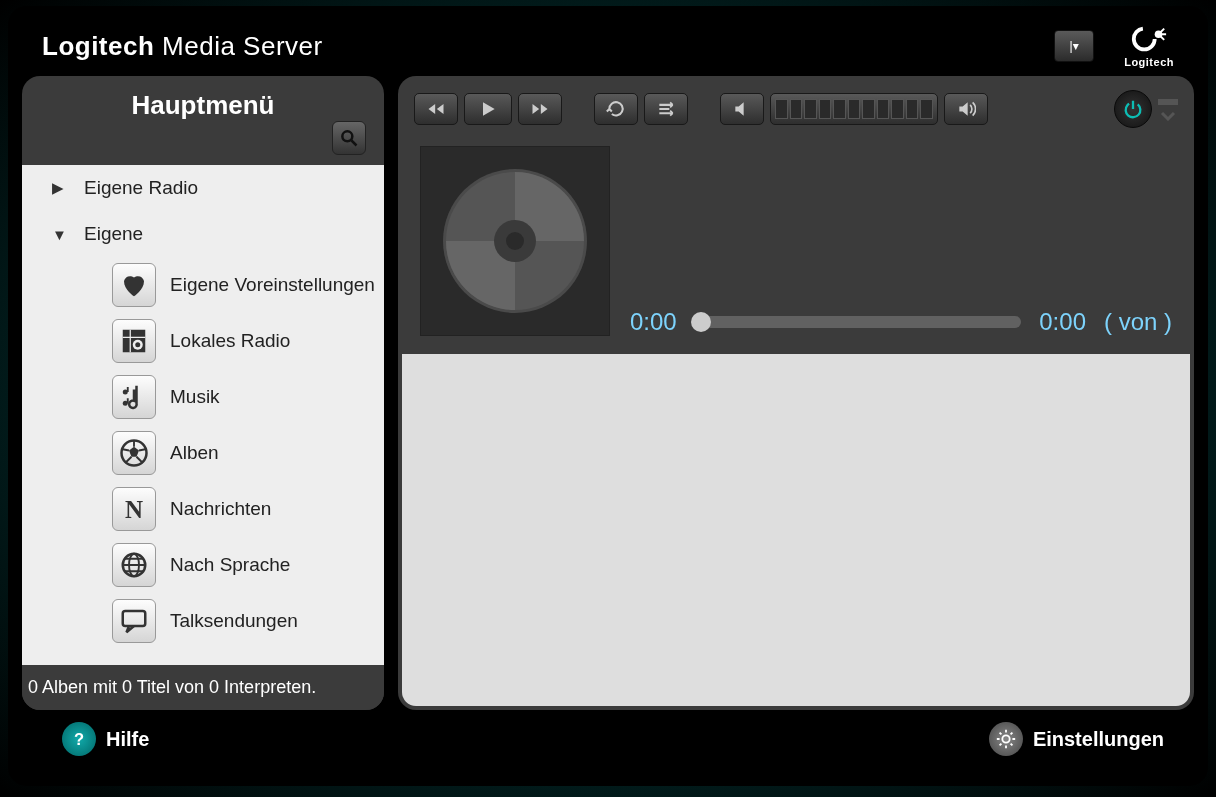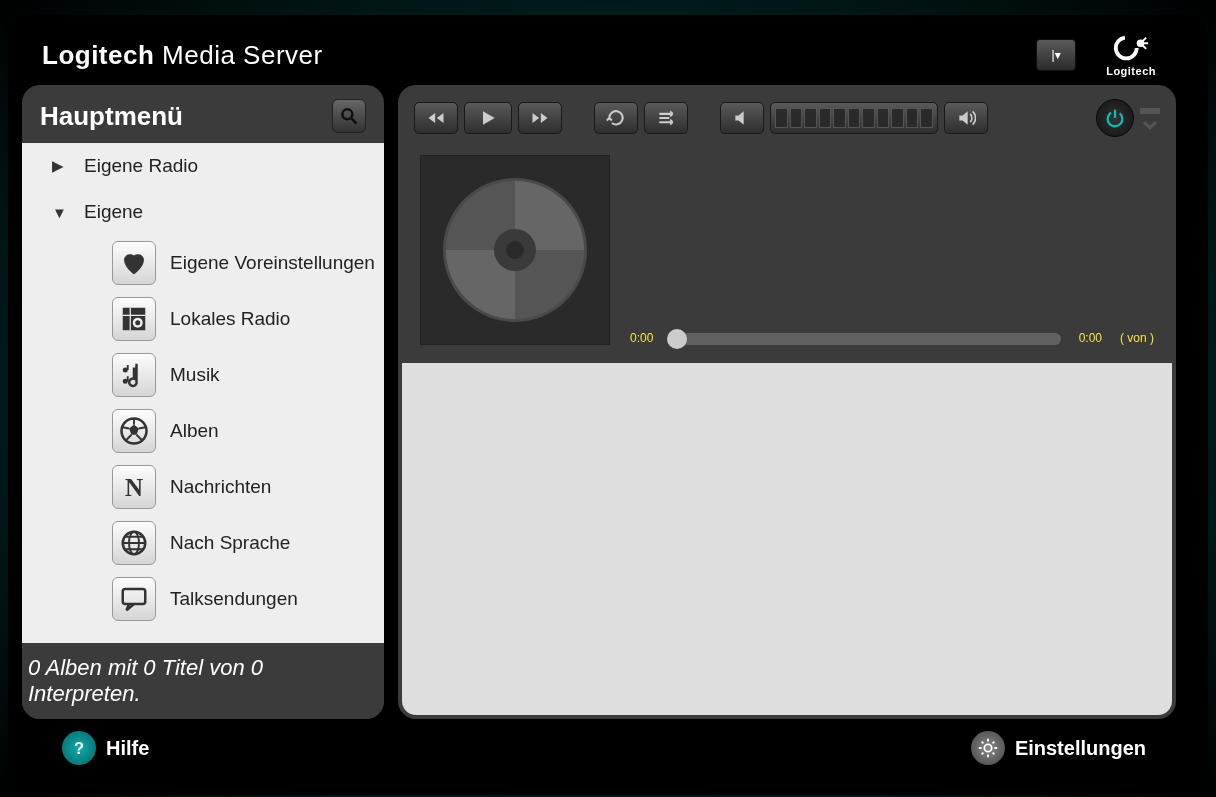--- a/index.html
+++ b/index.html
@@ -7,24 +7,24 @@
     background: radial-gradient(ellipse at center, #0a5a5a 0%, #022a2a 50%, #000 100%);
     font-family: Arial, Helvetica, sans-serif;
     width: 1216px;
     height: 797px;
     overflow: hidden;
     color: #ddd;
   }
   .app {
     width: 1200px;
     height: 780px;
-    margin: 15px auto;
+    margin: 6px auto;
     background: #000;
     border-radius: 19px;
-    padding: 10px 32px 8px 14px;
+    padding: 10px 14px 8px 14px;
     position: relative;
   }
   .header {
     display: flex;
     align-items: center;
     height: 60px;
     padding: 0 20px;
   }
   .brand {
     font-size: 26px;
@@ -73,20 +73,21 @@
     background: #3b3b3b;
     border-radius: 18px;
     display: flex;
     flex-direction: column;
     overflow: hidden;
   }
   .left-header {
     display: flex;
     align-items: center;
     padding: 14px 18px 10px 18px;
+    flex-direction: column;
   }
   .left-title {
     font-size: 26px;
     font-weight: bold;
     color: #fff;
   }
   .search-btn {
     margin-left: auto;
     width: 34px;
     height: 34px;
@@ -136,24 +137,23 @@
     border-radius: 6px;
     display: flex;
     align-items: center;
     justify-content: center;
     flex-shrink: 0;
   }
   .child-icon svg { width: 30px; height: 30px; }
   .status-bar {
     background: #3b3b3b;
     color: #fff;
-    font-size: 22px;
+    font-size: 18px;
     padding: 12px 6px;
     text-align: left;
-    font-style: italic;
   }
   
   
   .right-panel {
     flex: 1;
     background: #3b3b3b;
     border-radius: 18px;
     display: flex;
     flex-direction: column;
     overflow: hidden;
@@ -216,25 +216,25 @@
     height: 190px;
     background: #2a2a2a;
     display: flex;
     align-items: center;
     justify-content: center;
     border: 1px solid #222;
   }
   .cover svg { width: 150px; height: 150px; }
   .time-row {
     display: flex;
-    align-items: flex-end;
+    align-items: center;
     gap: 18px;
     flex: 1;
-    color: #fde047;
-    font-size: 12px;
+    color: #7dd3fc;
+    font-size: 24px;
   }
   .progress {
     flex: 1;
     height: 12px;
     background: #616161;
     border-radius: 6px;
     position: relative;
   }
   .progress::after {
     content: '';

